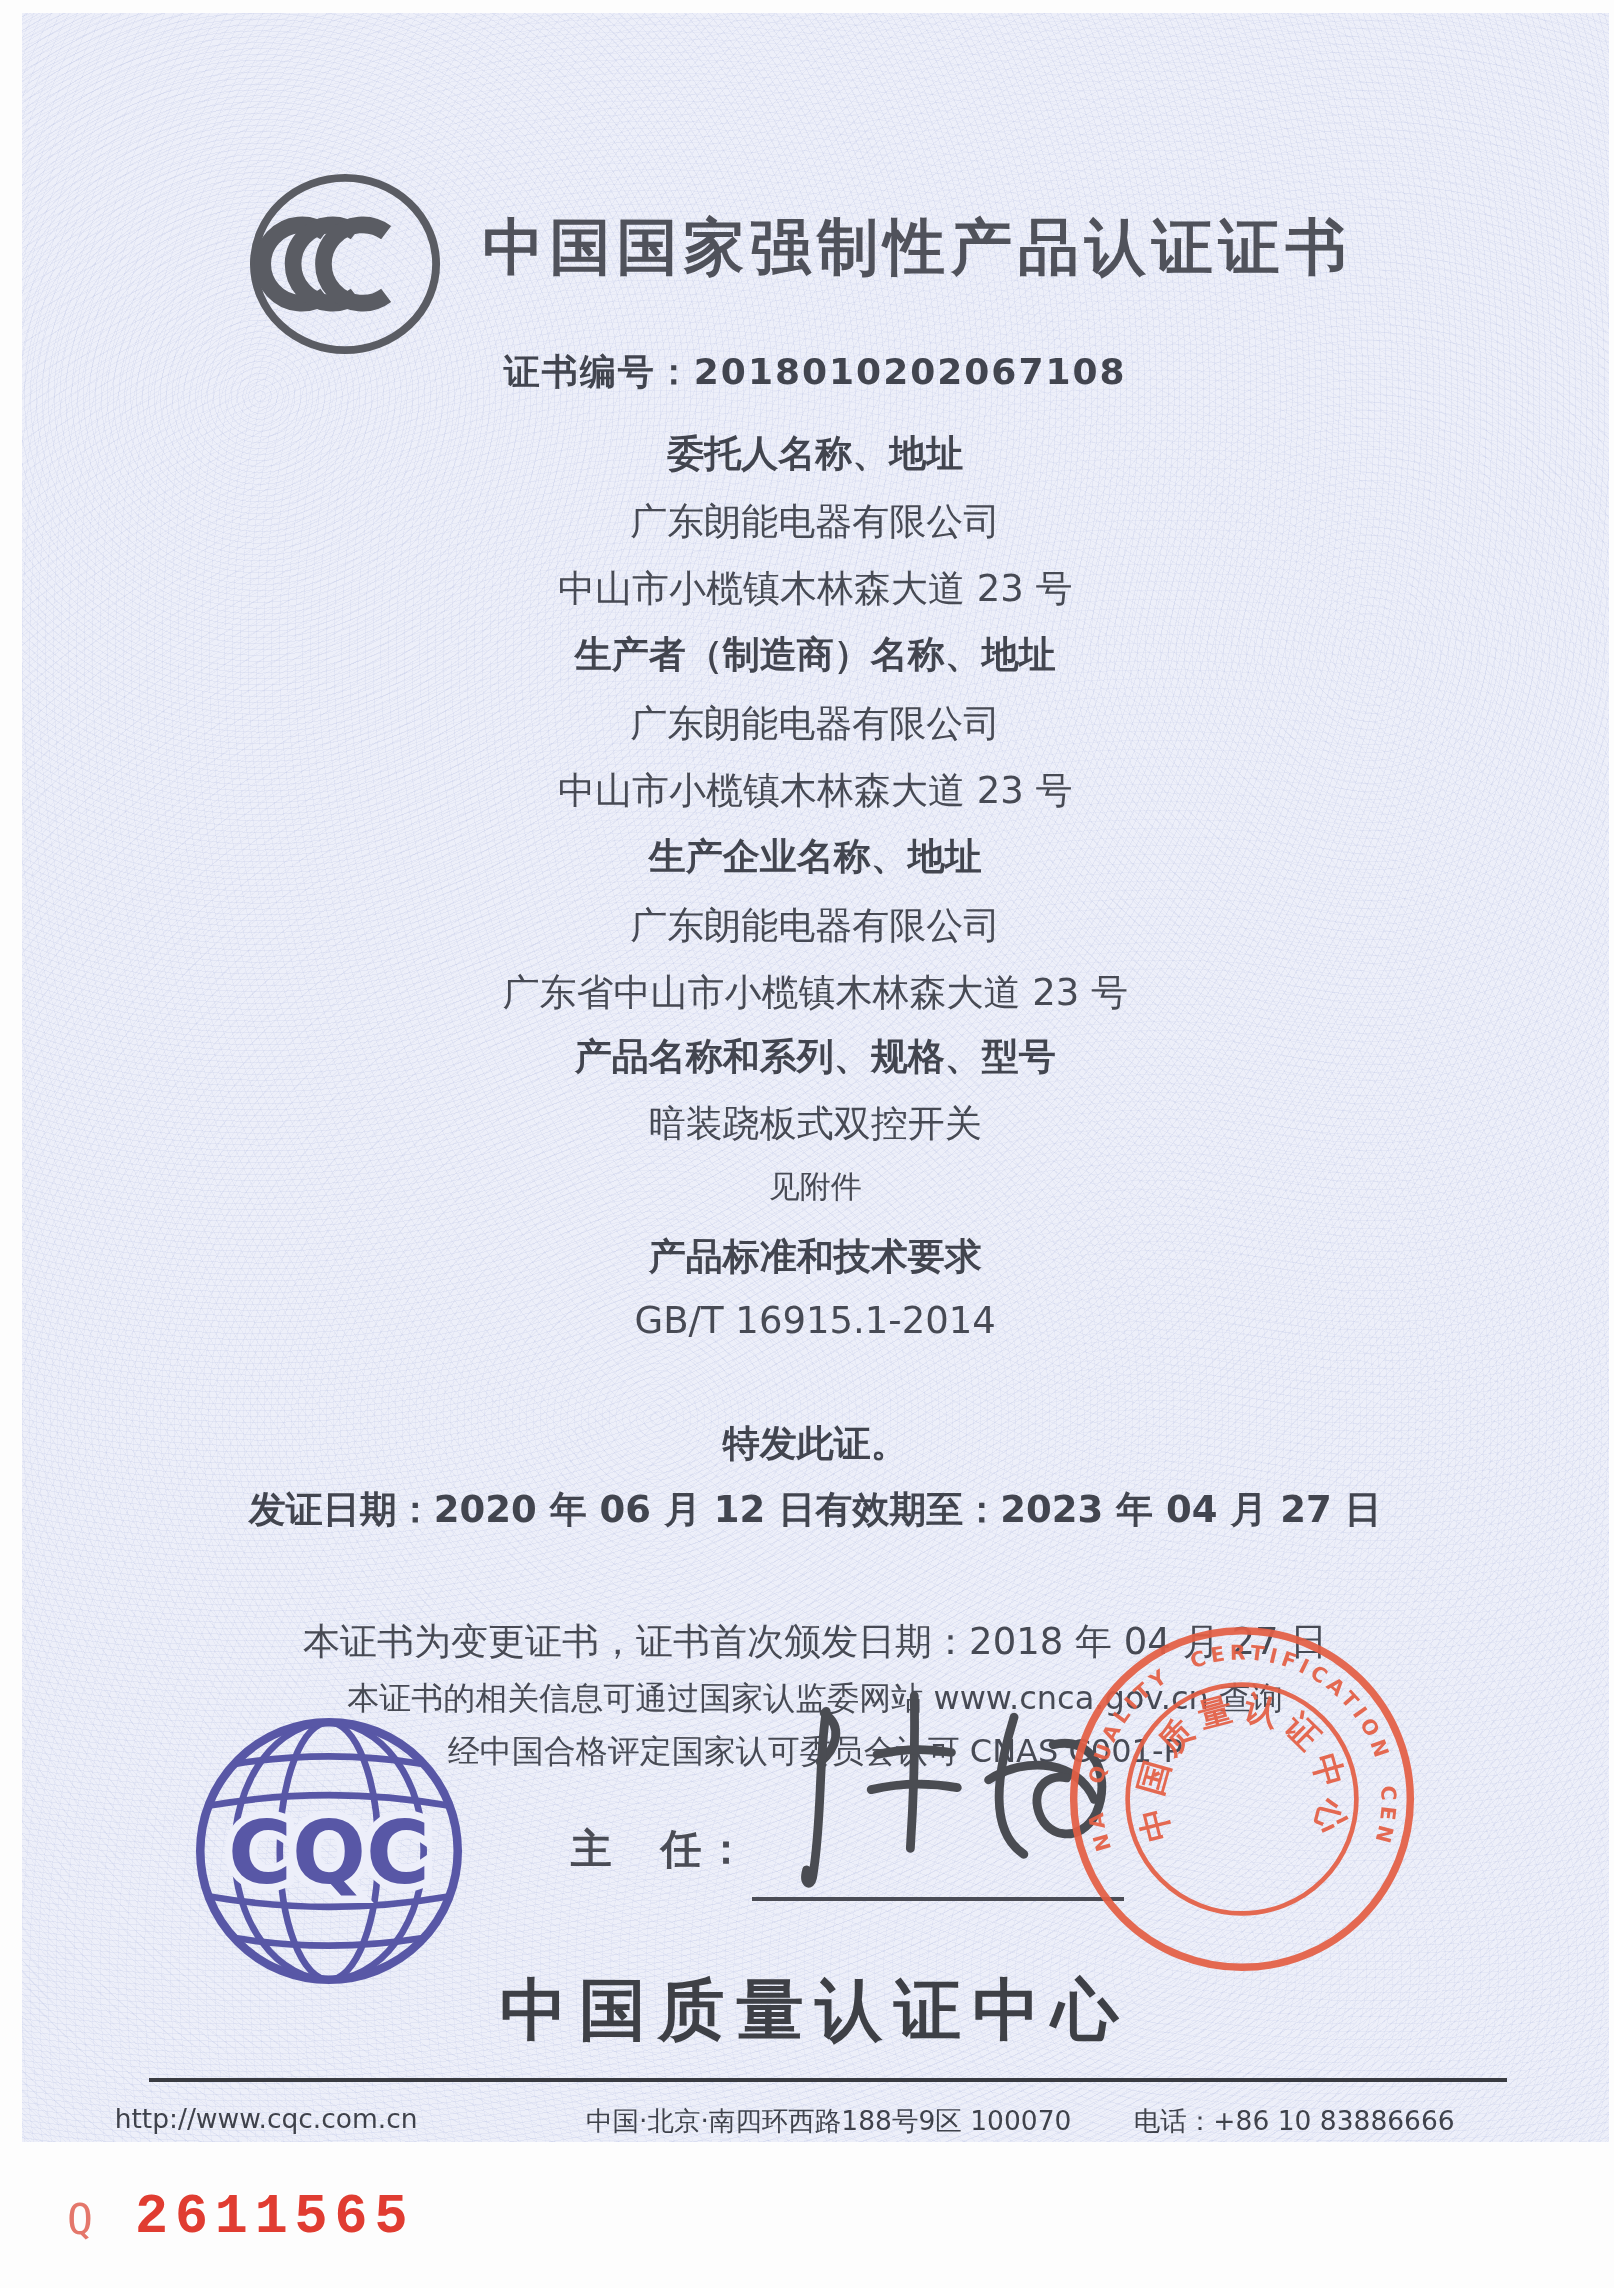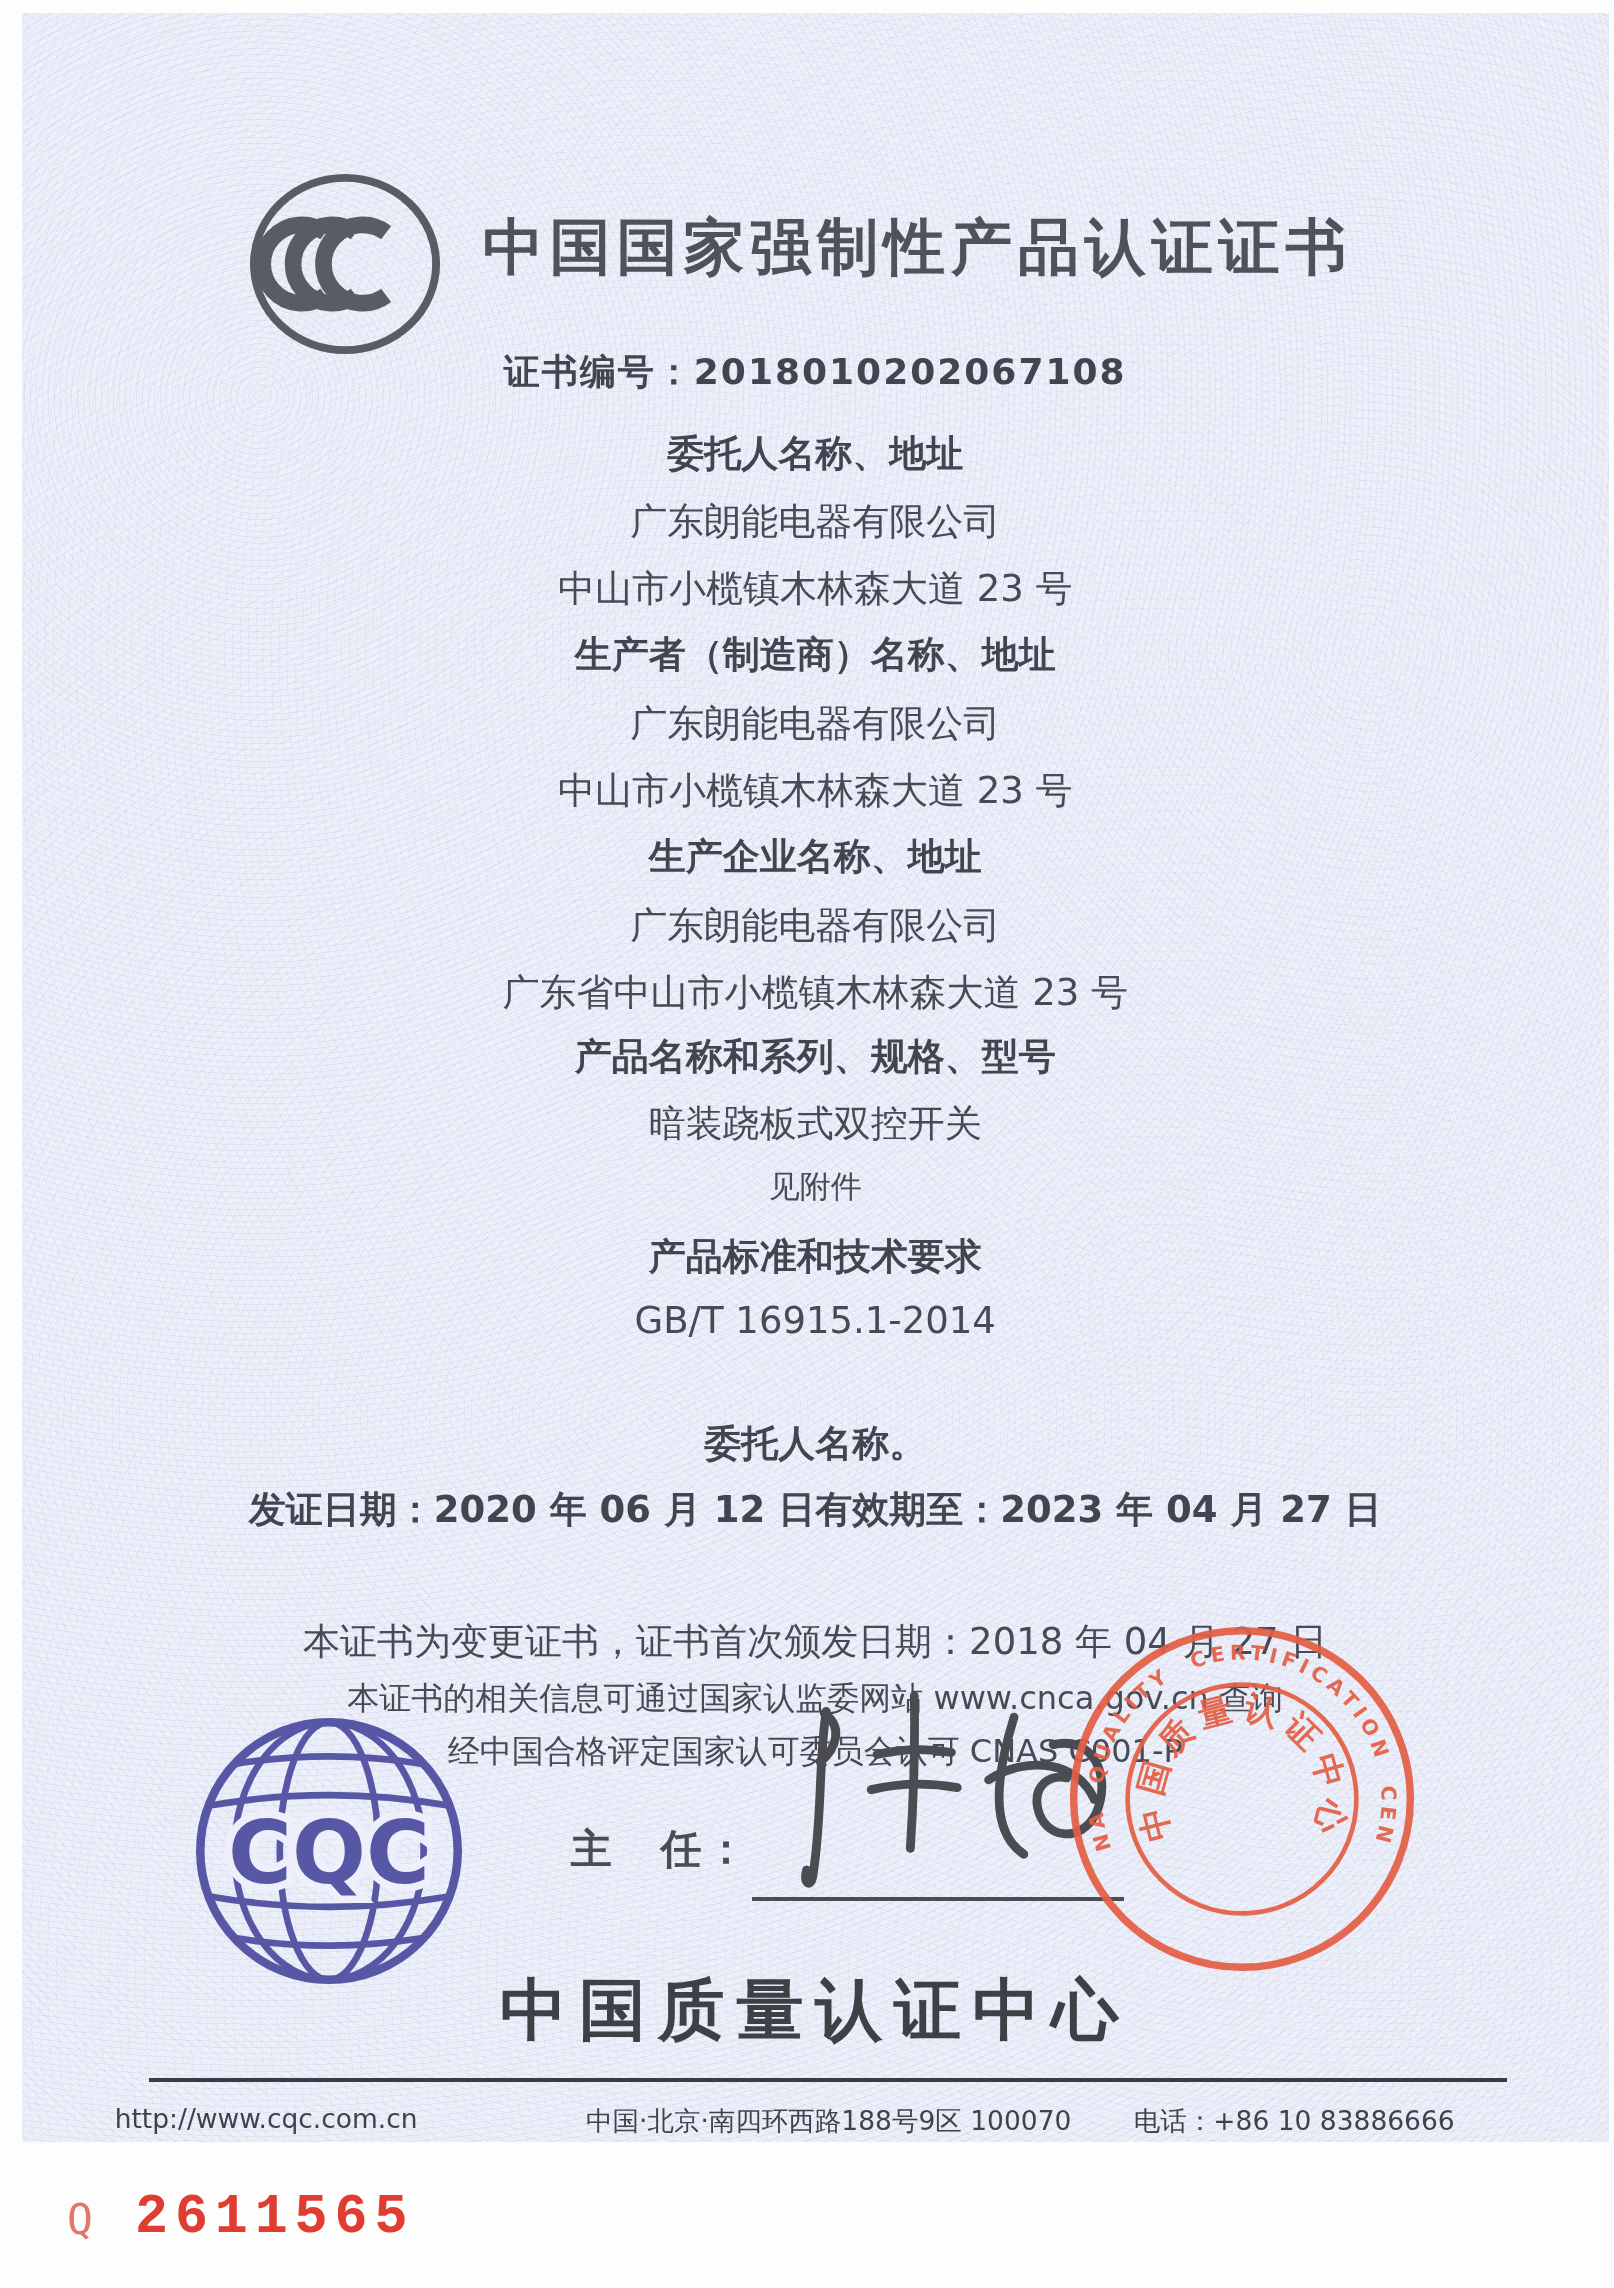--- a/index.html
+++ b/index.html
@@ -90,21 +90,21 @@
     <div class="line t" style="top:888px">广东朗能电器有限公司</div>
     <div class="line t" style="top:955px">广东省中山市小榄镇木林森大道 23 号</div>
 
     <div class="line t" style="top:1086px">暗装跷板式双控开关</div>
     <div class="line h" style="top:1019px">产品名称和系列、规格、型号</div>
     <div class="line h" style="top:1219px">产品标准和技术要求</div>
 
     <div class="line s" style="top:1153px">见附件</div>
     <div class="line t" style="top:1286px">GB/T 16915.1-2014</div>
 
-    <div class="line t b" style="top:1406px">委托人名称。</div>
+    <div class="line t b" style="top:1406px">特发此证。</div>
 
     <div class="line t b" style="top:1472px">发证日期：2020 年 06 月 12 日有效期至：2023 年 04 月 27 日</div>
     <div class="line t" style="top:1604px">本证书为变更证书，证书首次颁发日期：2018 年 04 月 27 日</div>
     <div class="line small" style="top:1664px">本证书的相关信息可通过国家认监委网站 www.cnca.gov.cn 查询</div>
     <div class="line small" style="top:1717px">经中国合格评定国家认可委员会认可 CNAS C001-P</div>
 
     <svg class="cqc" width="284" height="284" viewBox="0 0 300 300">
       <circle cx="150" cy="150" r="136" fill="none" stroke="#5857a6" stroke-width="9"></circle>
       <ellipse cx="150" cy="150" rx="52" ry="136" fill="none" stroke="#5857a6" stroke-width="7"></ellipse>
       <ellipse cx="150" cy="150" rx="100" ry="136" fill="none" stroke="#5857a6" stroke-width="7"></ellipse>

